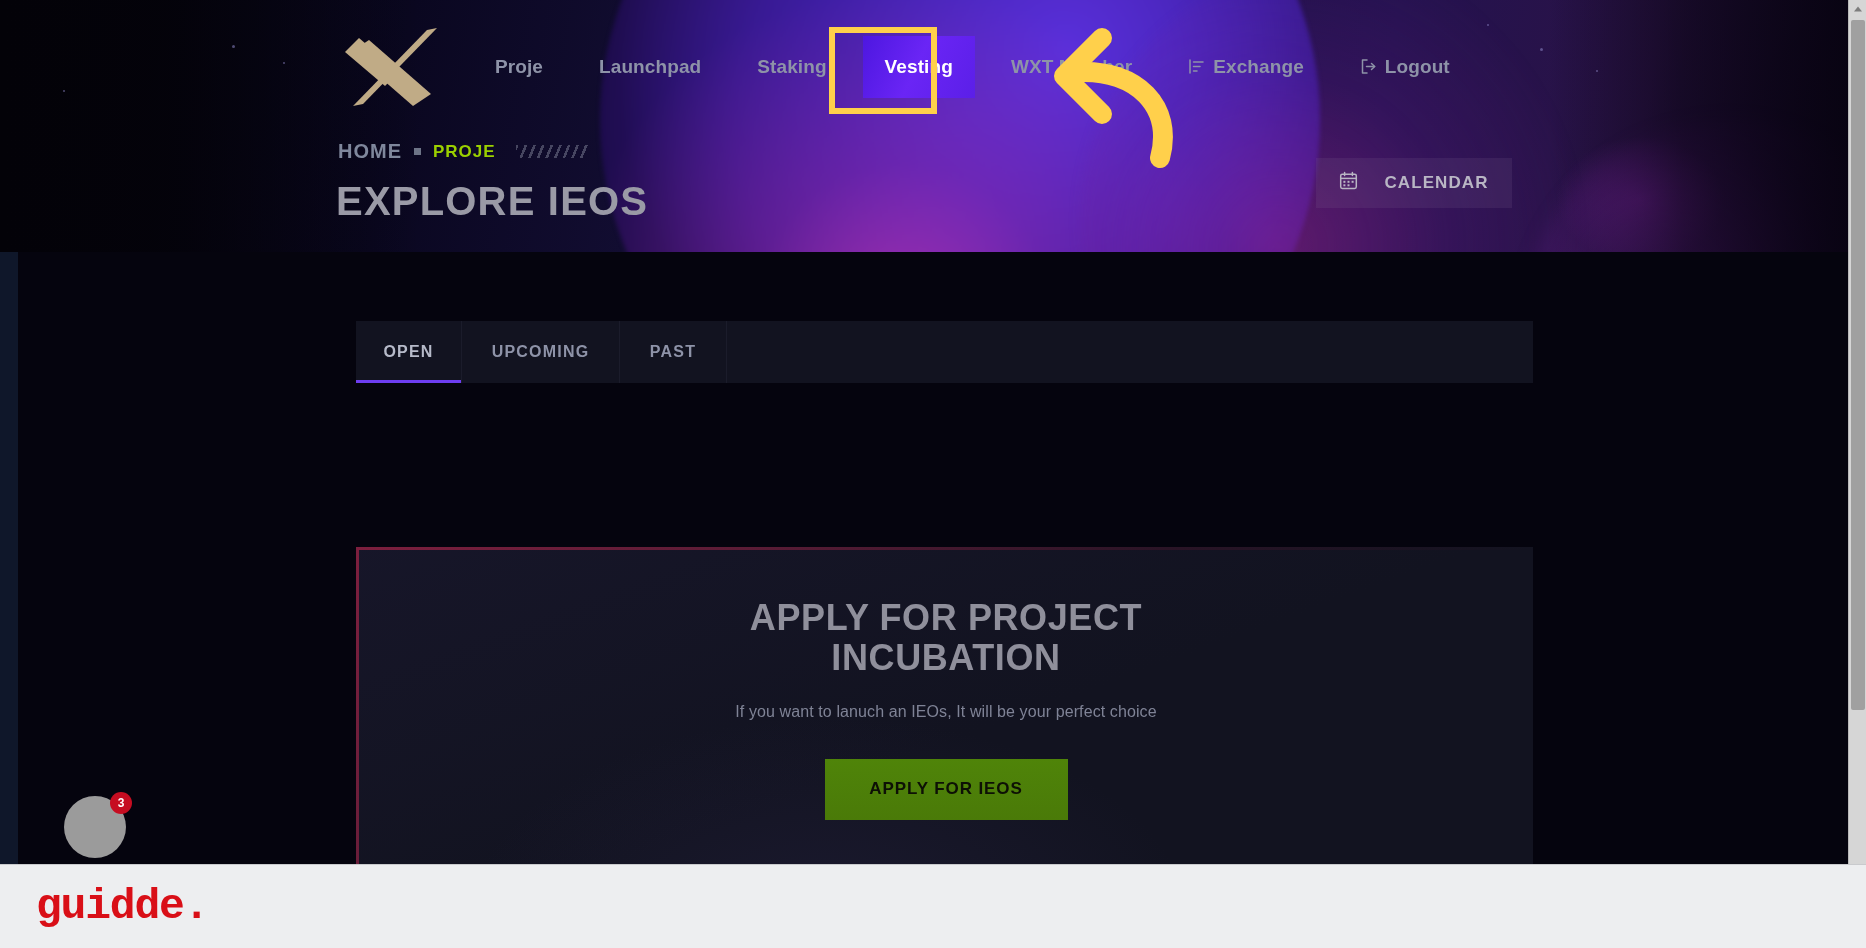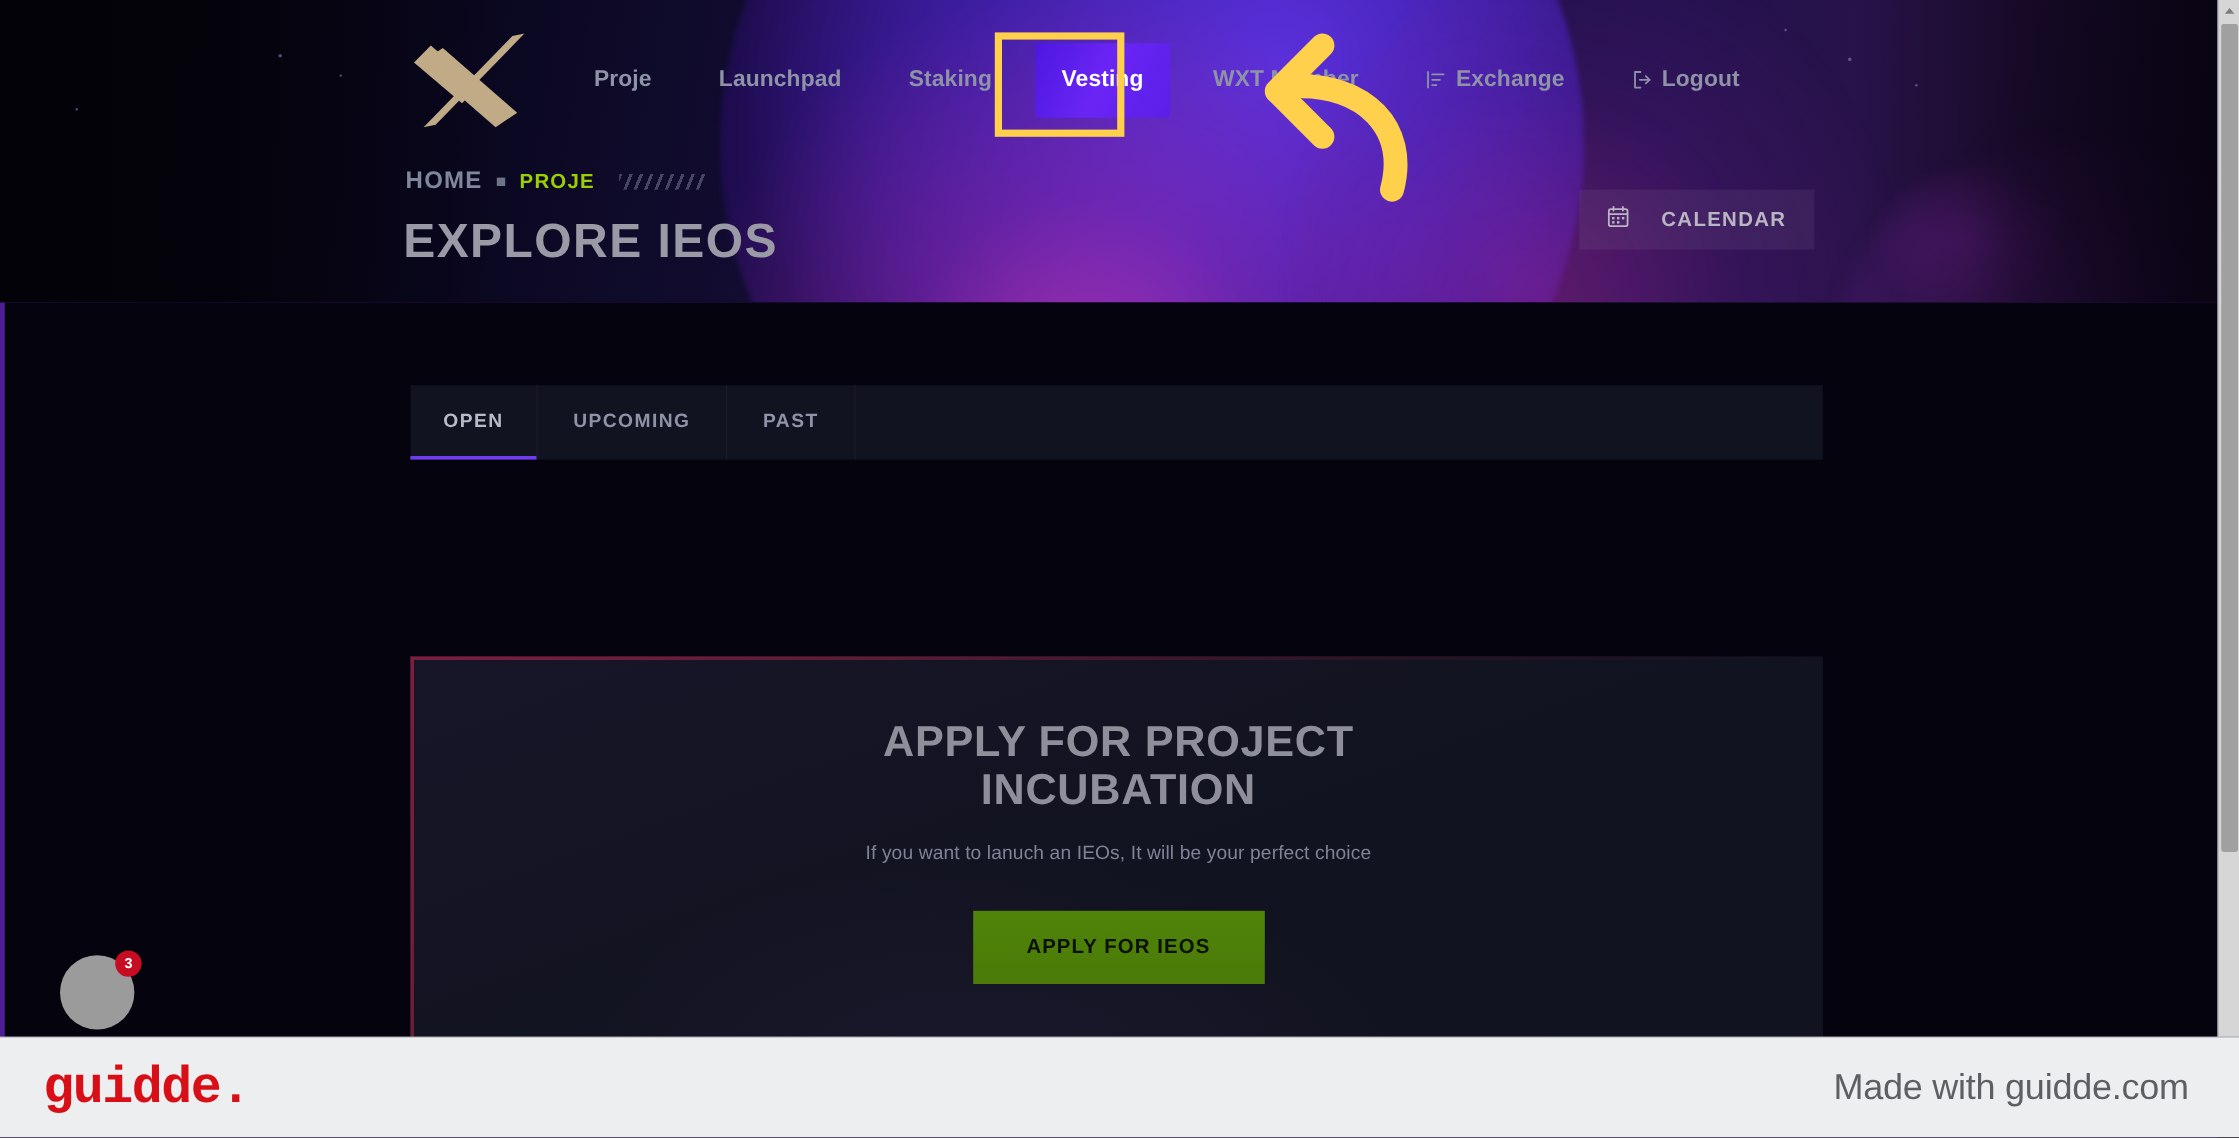--- a/index.html
+++ b/index.html
@@ -18,21 +18,21 @@
     height: 948px;
     overflow: hidden;
   }
 
   
   .page {
     position: absolute;
     left: 0; top: 0;
     width: 1848px;
     height: 948px;
-    background: #4c1d95;
+    background: #0f172a;
     overflow: hidden;
   }
 
   
   .hero {
     position: relative;
     width: 1848px;
     height: 252px;
     overflow: hidden;
     background:
@@ -166,21 +166,21 @@
     gap: 26px;
     color: #b9b6c4;
     font-size: 17px; font-weight: bold; letter-spacing: 1.1px;
     z-index: 5;
     cursor: pointer;
   }
 
   
   .body-area {
     position: absolute;
-    left: 4px; top: 252px;
+    left: 18px; top: 252px;
     width: 1848px; height: 612px;
     background: #05040e;
   }
 
   .tabs {
     position: absolute;
     left: 338px; top: 69px;
     width: 1177px; height: 62px;
     background: #121320;
     display: flex;
@@ -482,15 +482,14 @@
     <div class="sb-arrow">
       <svg width="10" height="8" viewBox="0 0 10 8" aria-hidden="true">
         <path d="M5 1.6 L9 6.4 H1 Z" fill="#7d7d7d"></path>
       </svg>
     </div>
     <div class="sb-thumb"></div>
   </div>
 
   <div class="guidde-bar">
     <div class="guidde-logo">guidde.</div>
-    <div class="guidde-made">Made with guidde.com</div>
   </div>
 </div>
 
 </body></html>

